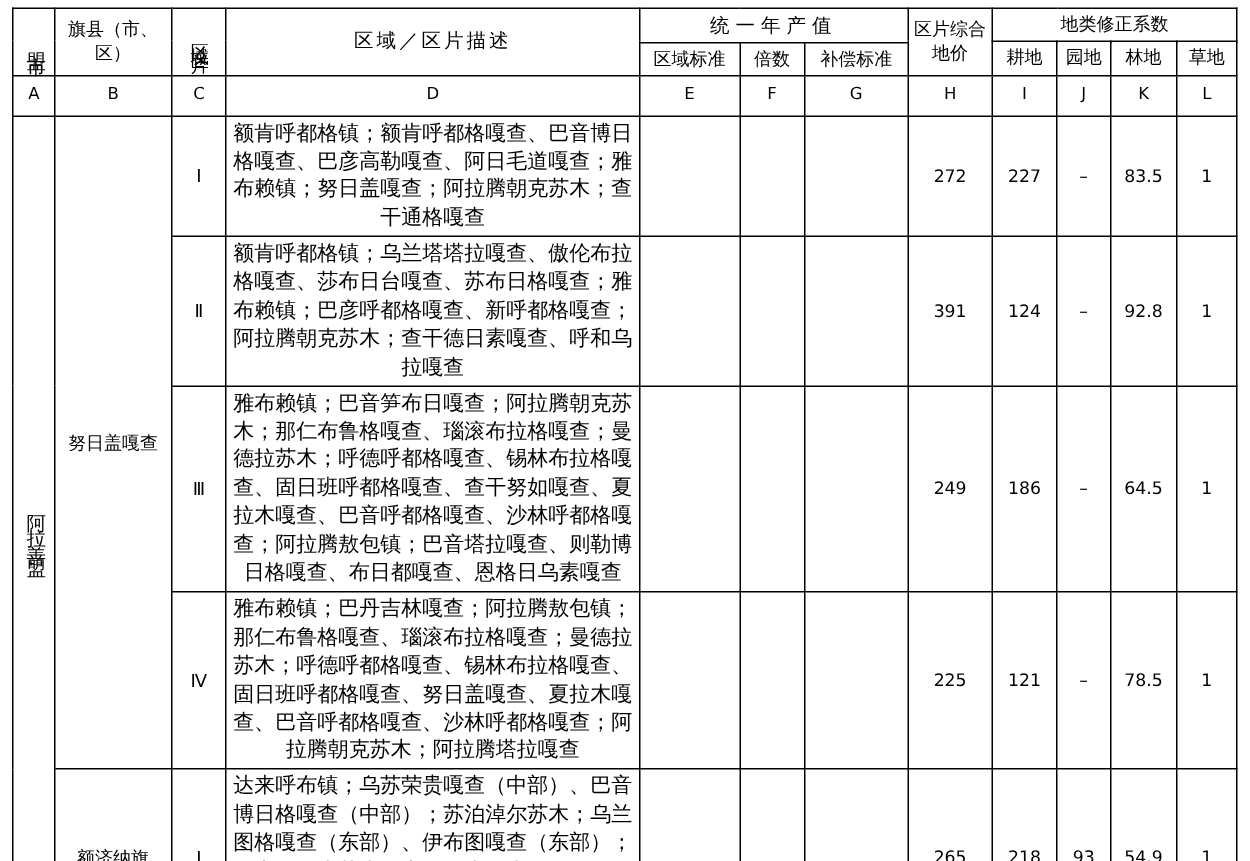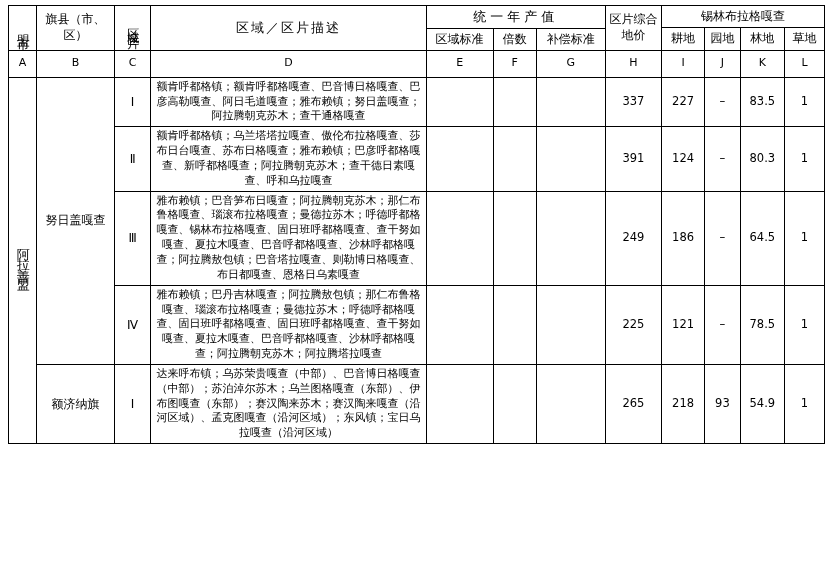--- a/index.html
+++ b/index.html
@@ -63,21 +63,21 @@
     letter-spacing: 10px;
     line-height: 1.1;
     display: inline-block;
     margin: 0 auto;
   }
   .hdr-big { font-size: 13px; }
   .hdr-mid { font-size: 12px; }
   .letter-row td { font-size: 11px; height: 22px; }
   .desc-cell {
     text-align: left;
-    font-size: 11px;
+    font-size: 14px;
     line-height: 1.55;
     padding: 5px 6px;
   }
   .roman { font-size: 12px; }
   .num { font-size: 11.5px; }
   .two-line { line-height: 1.25; }
 </style>
 </head>
 <body>
 
@@ -111,21 +111,21 @@
         <td rowspan="3">
           <span class="hdr-big" style="letter-spacing:2px;">区域／区片描述</span>
         </td>
         <td colspan="3" rowspan="2">
           <span class="hdr-big" style="letter-spacing:4px;font-family:Liberation Serif, serif;">统一年产值</span>
         </td>
         <td rowspan="3">
           <span class="hdr-mid two-line">区片综合地价</span>
         </td>
         <td colspan="4">
-          <span class="hdr-mid">锡林布拉格嘎查</span>
+          <span class="hdr-mid">地类修正系数</span>
         </td>
       </tr>
       <tr>
         <td rowspan="2">
           <span class="hdr-mid">耕地</span>
         </td>
         <td rowspan="2">
           <span class="hdr-mid">园地</span>
         </td>
         <td rowspan="2">
@@ -167,53 +167,53 @@
           <span class="vert-wide hdr-big">阿拉善盟</span>
         </td>
         <td rowspan="4">
           <span class="hdr-mid">努日盖嘎查</span>
         </td>
         <td class="roman">Ⅰ</td>
         <td class="desc-cell">额肯呼都格镇；额肯呼都格嘎查、巴音博日格嘎查、巴彦高勒嘎查、阿日毛道嘎查；雅布赖镇；努日盖嘎查；阿拉腾朝克苏木；查干通格嘎查</td>
         <td></td>
         <td></td>
         <td></td>
-        <td class="num">337</td>
+        <td class="num">272</td>
         <td class="num">227</td>
         <td class="num">–</td>
         <td class="num">83.5</td>
         <td class="num">1</td>
       </tr>
       <tr>
         <td class="roman">Ⅱ</td>
         <td class="desc-cell">额肯呼都格镇；乌兰塔塔拉嘎查、傲伦布拉格嘎查、莎布日台嘎查、苏布日格嘎查；雅布赖镇；巴彦呼都格嘎查、新呼都格嘎查；阿拉腾朝克苏木；查干德日素嘎查、呼和乌拉嘎查</td>
         <td></td>
         <td></td>
         <td></td>
         <td class="num">391</td>
         <td class="num">124</td>
         <td class="num">–</td>
-        <td class="num">80.3</td>
+        <td class="num">92.8</td>
         <td class="num">1</td>
       </tr>
       <tr>
         <td class="roman">Ⅲ</td>
         <td class="desc-cell">雅布赖镇；巴音笋布日嘎查；阿拉腾朝克苏木；那仁布鲁格嘎查、瑙滚布拉格嘎查；曼德拉苏木；呼德呼都格嘎查、锡林布拉格嘎查、固日班呼都格嘎查、查干努如嘎查、夏拉木嘎查、巴音呼都格嘎查、沙林呼都格嘎查；阿拉腾敖包镇；巴音塔拉嘎查、则勒博日格嘎查、布日都嘎查、恩格日乌素嘎查</td>
         <td></td>
         <td></td>
         <td></td>
         <td class="num">249</td>
         <td class="num">186</td>
         <td class="num">–</td>
         <td class="num">64.5</td>
         <td class="num">1</td>
       </tr>
       <tr>
         <td class="roman">Ⅳ</td>
-        <td class="desc-cell">雅布赖镇；巴丹吉林嘎查；阿拉腾敖包镇；那仁布鲁格嘎查、瑙滚布拉格嘎查；曼德拉苏木；呼德呼都格嘎查、固日班呼都格嘎查、固日班呼都格嘎查、查干努如嘎查、夏拉木嘎查、巴音呼都格嘎查、沙林呼都格嘎查；阿拉腾朝克苏木；阿拉腾塔拉嘎查</td>
+        <td class="desc-cell">雅布赖镇；巴丹吉林嘎查；阿拉腾敖包镇；那仁布鲁格嘎查、瑙滚布拉格嘎查；曼德拉苏木；呼德呼都格嘎查、锡林布拉格嘎查、固日班呼都格嘎查、努日盖嘎查、夏拉木嘎查、巴音呼都格嘎查、沙林呼都格嘎查；阿拉腾朝克苏木；阿拉腾塔拉嘎查</td>
         <td></td>
         <td></td>
         <td></td>
         <td class="num">225</td>
         <td class="num">121</td>
         <td class="num">–</td>
         <td class="num">78.5</td>
         <td class="num">1</td>
       </tr>
       <tr>

